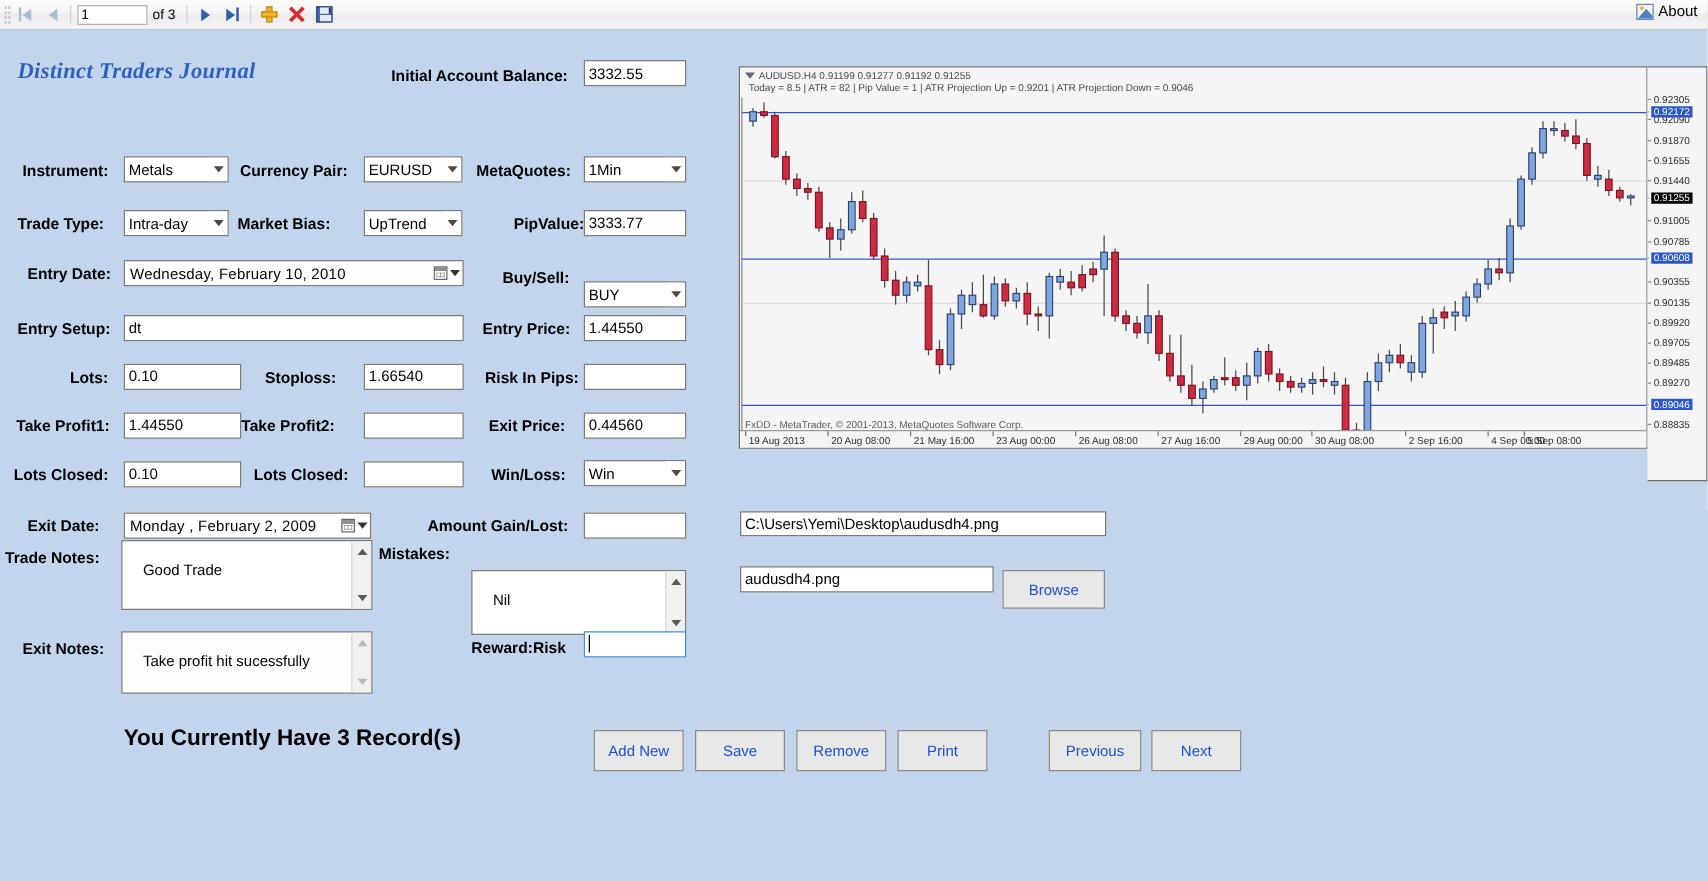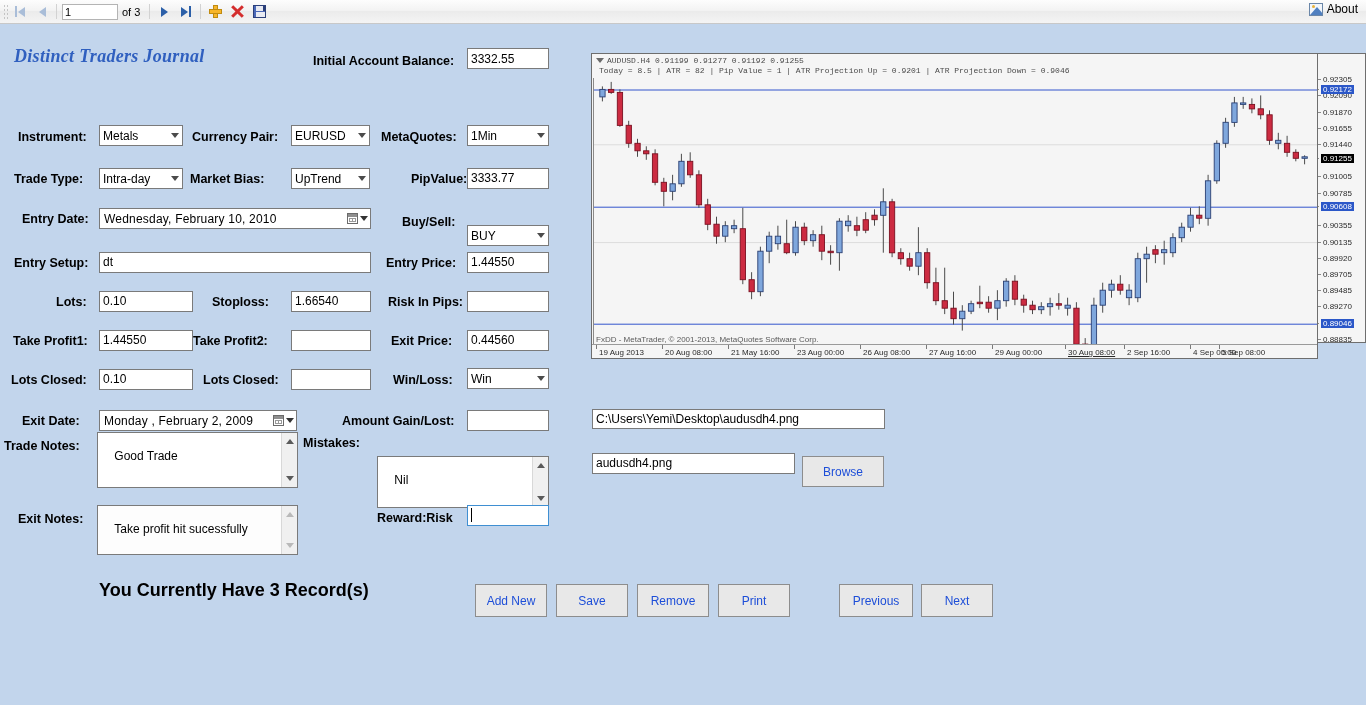--- a/index.html
+++ b/index.html
@@ -278,41 +278,41 @@
     position: absolute;
     left: 591px; top: 29px;
     width: 727px; height: 306px;
     background: #f5f5f5;
     border: 1px solid #6e6e6e;
     box-sizing: border-box;
     overflow: hidden;
   }
   #chart-head {
     position: absolute; left: 0; top: 0; width: 100%; height: 24px;
-    font-family: Liberation Mono, monospace;
+    font-family: Liberation Sans, sans-serif;
     font-size: 8px;
     color: #4a4a4a;
     padding: 2px 0 0 4px;
     box-sizing: border-box;
     line-height: 10px;
     white-space: nowrap;
   }
   .head-tri { display:inline-block; width:0;height:0;border-left:4px solid transparent;border-right:4px solid transparent;border-top:5px solid #6a6a6a; vertical-align: middle; margin-right:3px;}
   #chart-plot { position: absolute; left: 0; top: 0; width: 727px; height: 306px; }
   #chart-footer {
     position: absolute;
     left: 4px; bottom: 14px;
     font-size: 8px;
     color: #5a5a5a;
     white-space: nowrap;
   }
   #price-axis {
     position: absolute;
     left: 1318px; top: 29px;
-    width: 48px; height: 290px;
+    width: 48px; height: 332px;
     background: #f5f5f5;
     border-top: 1px solid #6e6e6e;
     border-right: 1px solid #6e6e6e;
     border-bottom: 1px solid #6e6e6e;
     box-sizing: border-box;
     overflow: hidden;
   }
   .ptick {
     position: absolute;
     left: 5px;
@@ -752,21 +752,21 @@
     </div>
     <div id="chart-footer">FxDD - MetaTrader, © 2001-2013, MetaQuotes Software Corp.</div>
     <div id="time-axis">
         <div class="ttick" style="left: 7px;">19 Aug 2013</div>
         <div class="ttick" style="left: 73px;">20 Aug 08:00</div>
         <div class="ttick" style="left: 139px;">21 May 16:00</div>
         <div class="ttick" style="left: 205px;">23 Aug 00:00</div>
         <div class="ttick" style="left: 271px;">26 Aug 08:00</div>
         <div class="ttick" style="left: 337px;">27 Aug 16:00</div>
         <div class="ttick" style="left: 403px;">29 Aug 00:00</div>
-        <div class="ttick" style="left: 476px; text-decoration: underline;">30 Aug 08:00</div>
+        <div class="ttick" style="left: 460px;">30 Aug 08:00</div>
         <div class="ttick" style="left: 535px;">2 Sep 16:00</div>
         <div class="ttick" style="left: 601px;">4 Sep 00:00</div>
         <div class="ttick" style="left: 630px;">5 Sep 08:00</div>
       </div>
   </div>
 
   <div id="price-axis">
       <div class="ptick" style="top: 21px;">0.92305</div>
       <div class="ptick" style="top: 37.1px;">0.92090</div>
       <div class="ptick" style="top: 53.6px;">0.91870</div>

